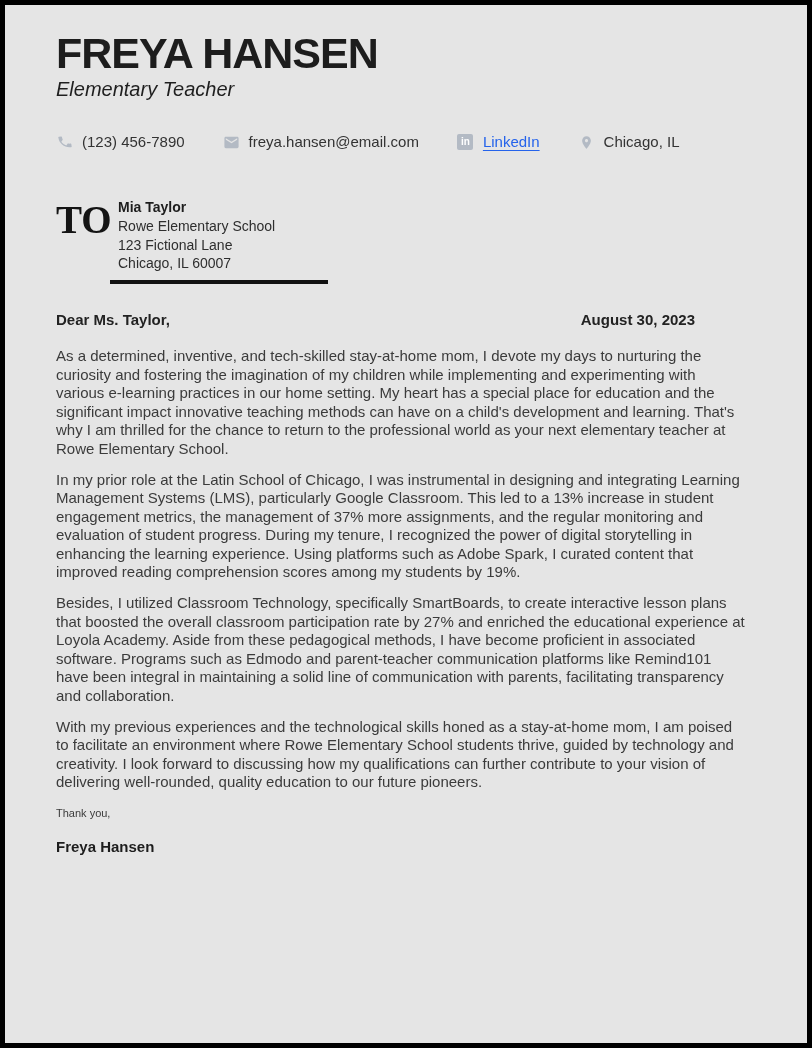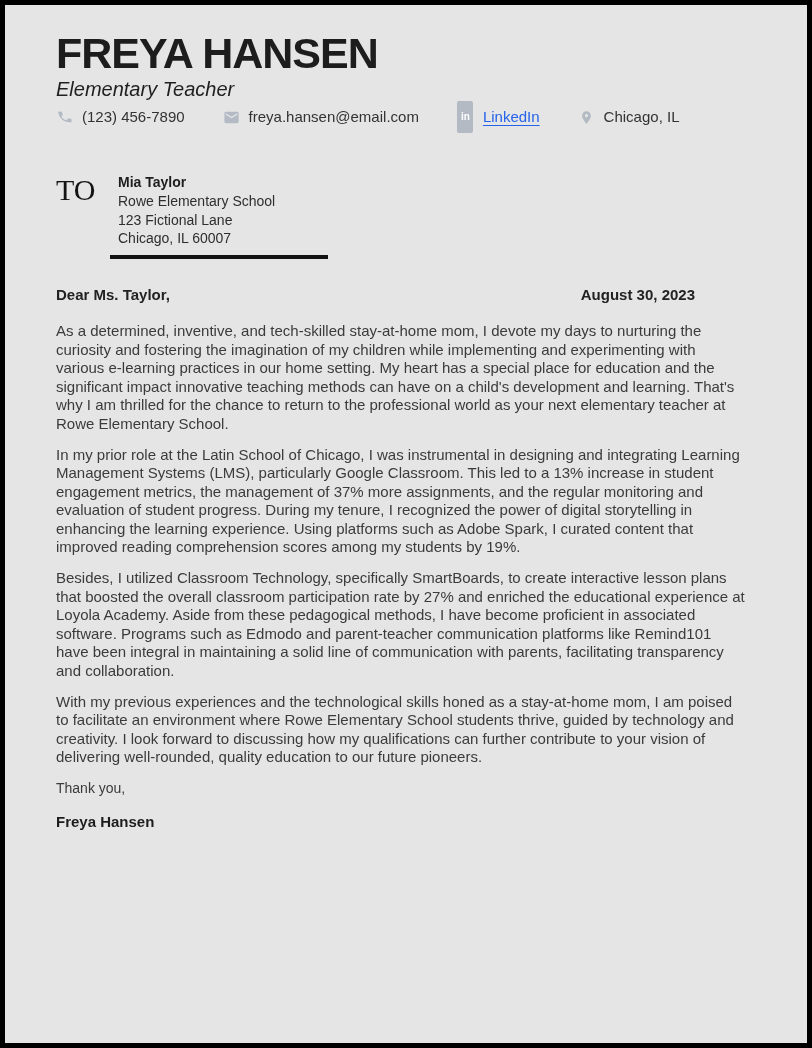--- a/index.html
+++ b/index.html
@@ -30,38 +30,38 @@
   }
   .job-title {
     font-size: 20px;
     font-style: italic;
     color: #1f1f1f;
     line-height: 26px;
   }
 
   
   .contact-row {
-    margin-top: 4px;
+    margin-top: 29px;
     display: flex;
     align-items: center;
     gap: 38px;
     font-size: 15px;
     color: #333333;
     line-height: 22px;
   }
   .contact-item {
     display: flex;
     align-items: center;
     gap: 9px;
     white-space: nowrap;
   }
   .contact-icon { width: 17px; height: 17px; flex: 0 0 auto; display: inline-flex; align-items: center; justify-content: center; }
   .contact-icon svg { display: block; }
   .linkedin-badge {
-    width: 16px; height: 32px;
+    width: 16px; height: 16px;
     background: #b3bac4;
     border-radius: 2px;
     color: #ffffff;
     font-size: 10px;
     font-weight: 700;
     display: inline-flex;
     align-items: center;
     justify-content: center;
     line-height: 1;
   }
@@ -74,22 +74,22 @@
   
   .to-block {
     margin-top: 45px;
     display: flex;
     align-items: flex-start;
   }
   .to-label {
     width: 54px;
     flex: 0 0 auto;
     font-family: "Liberation Serif", "DejaVu Serif", serif;
-    font-size: 30px;
-    font-weight: 400;
+    font-size: 39px;
+    font-weight: 700;
     color: #141414;
     line-height: 1.0;
     padding-top: 2px;
   }
   .to-address {
     font-size: 14px;
     line-height: 18.7px;
     color: #2e2e2e;
     margin-left: 8px;
   }
@@ -115,21 +115,21 @@
   .letter-date { margin-right: 50px; }
 
   .letter-body p {
     margin-top: 12px;
     font-size: 15px;
     line-height: 18.6px;
     color: #3b3b3b;
   }
   .letter-body p.first { margin-top: 18px; }
 
-  .closing { margin-top: 12px; font-size: 14px; line-height: 18.6px; color: #3b3b3b; }
+  .closing { margin-top: 12px; font-size: 11px; line-height: 18.6px; color: #3b3b3b; }
   .signature { margin-top: 15px; font-size: 15px; font-weight: 700; color: #1d1d1d; line-height: 18.6px; }
 </style>
 </head>
 <body>
 
 <div class="page">
   <div class="content">
 
     <div class="name">FREYA HANSEN</div>
     <div class="job-title">Elementary Teacher</div>

